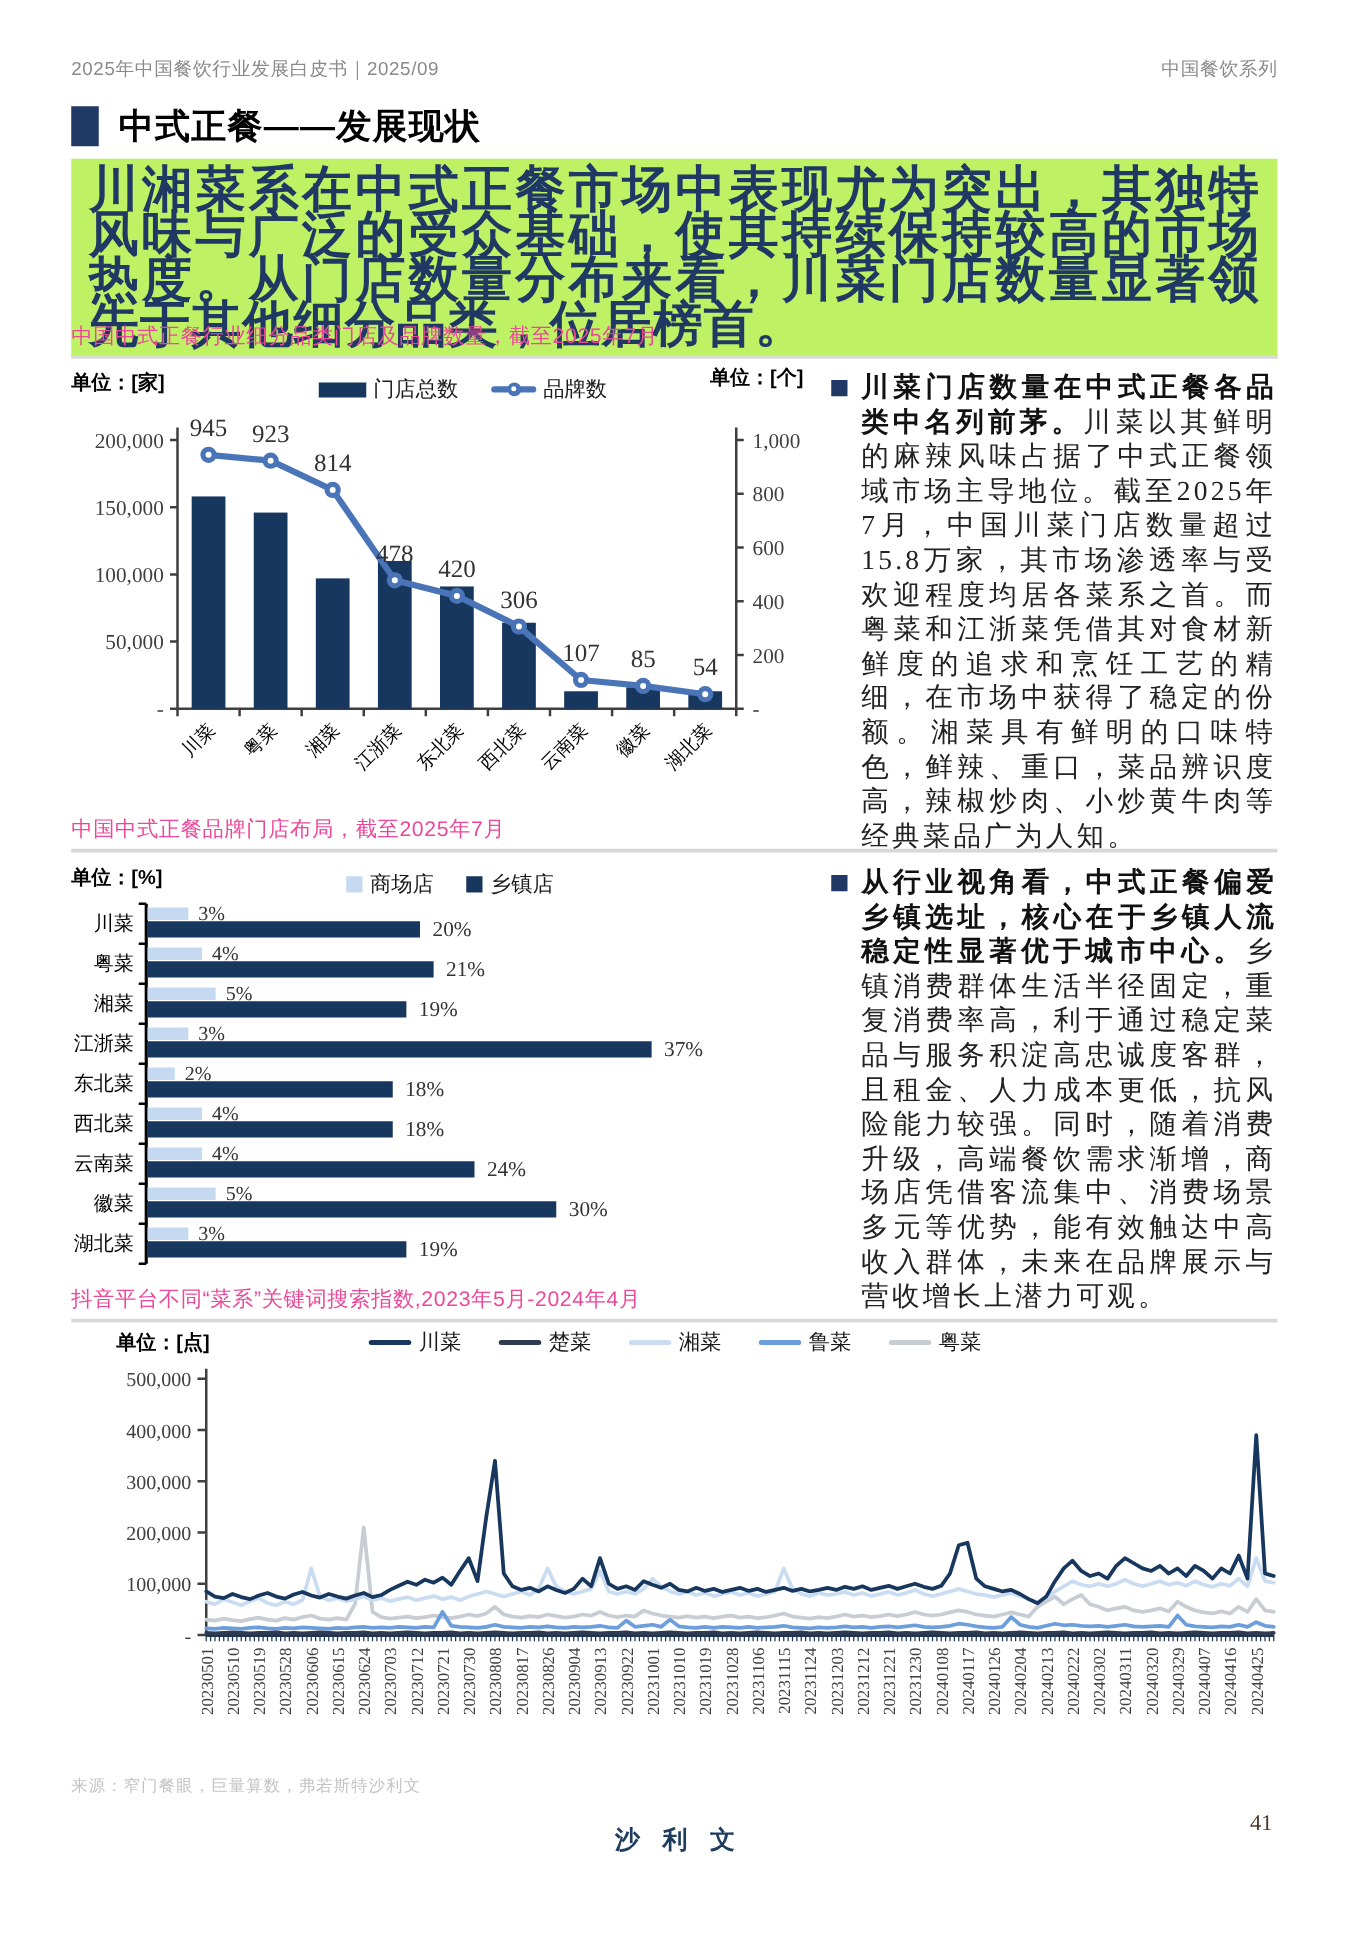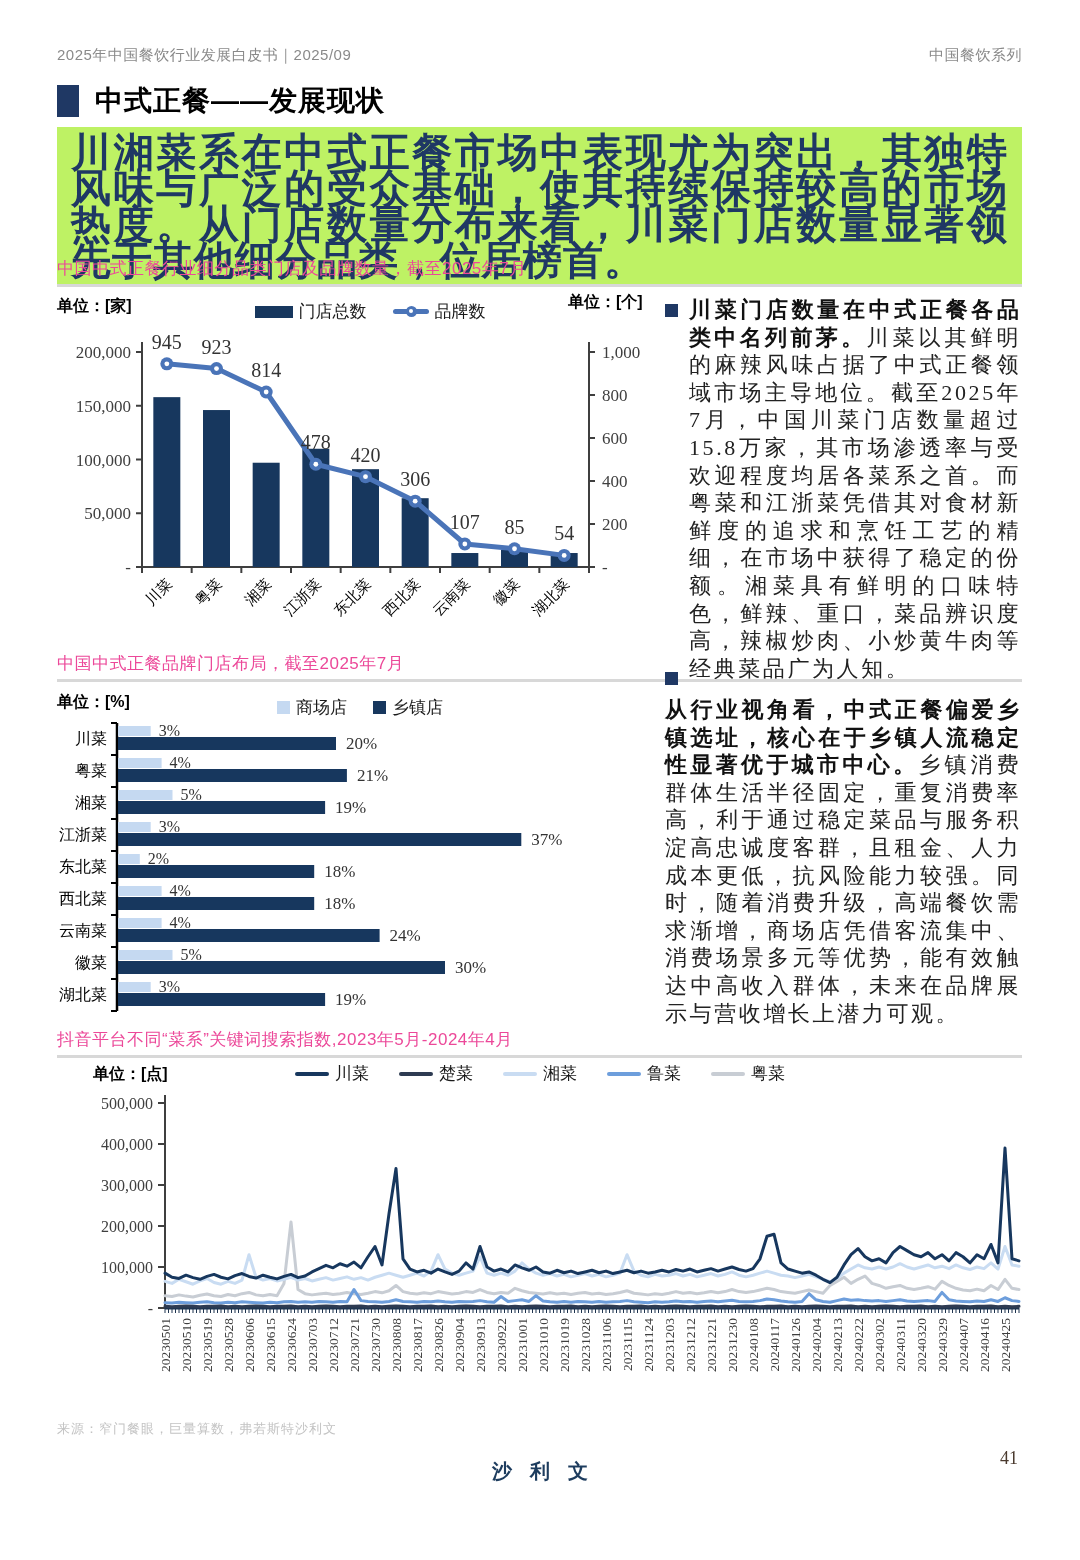--- a/index.html
+++ b/index.html
@@ -223,21 +223,21 @@
     <text x="123.5" y="240" font-size="16" fill="#333">5%</text>
     <rect x="61" y="241" width="327" height="13" fill="#17375E"></rect>
     <text x="398" y="253" font-size="17" fill="#333">30%</text>
     <text x="50" y="280" text-anchor="end" font-size="16" fill="#000" class="cat">湖北菜</text>
     <rect x="61" y="262" width="32.7" height="10" fill="#C5D9F1"></rect>
     <text x="101.7" y="272" font-size="16" fill="#333">3%</text>
     <rect x="61" y="273" width="207.1" height="13" fill="#17375E"></rect>
     <text x="278.1" y="285" font-size="17" fill="#333">19%</text>
   </svg>
 
-<div class="abs note" style="left:665px;top:664px;flex-direction:column;">
+<div class="abs note" style="left:665px;top:692px;">
   <span class="bullet"></span>
   <p><b>从行业视角看，中式正餐偏爱乡镇选址，核心在于乡镇人流稳定性显著优于城市中心。</b><span>乡镇消费群体生活半径固定，重复消费率高，利于通过稳定菜品与服务积淀高忠诚度客群，且租金、人力成本更低，抗风险能力较强。同时，随着消费升级，高端餐饮需求渐增，商场店凭借客流集中、消费场景多元等优势，能有效触达中高收入群体，未来在品牌展示与营收增长上潜力可观。</span></p>
 </div>
 
 <div class="abs c-title" style="left:57px;top:1028px;">抖音平台不同“菜系”关键词搜索指数,2023年5月-2024年4月</div>
 <div class="abs rule" style="left:57px;top:1055px;"></div>
 <div class="abs unit" style="left:57px;top:1064px;margin-left:36px;">单位：[点]</div>
 <div class="abs legend" id="chart3-legend" style="left:260px;top:1062px;width:560px;gap:30px;">
     <div class="leg-item">
       <span class="sw-thin" style="background: rgb(23, 55, 94);"></span>

